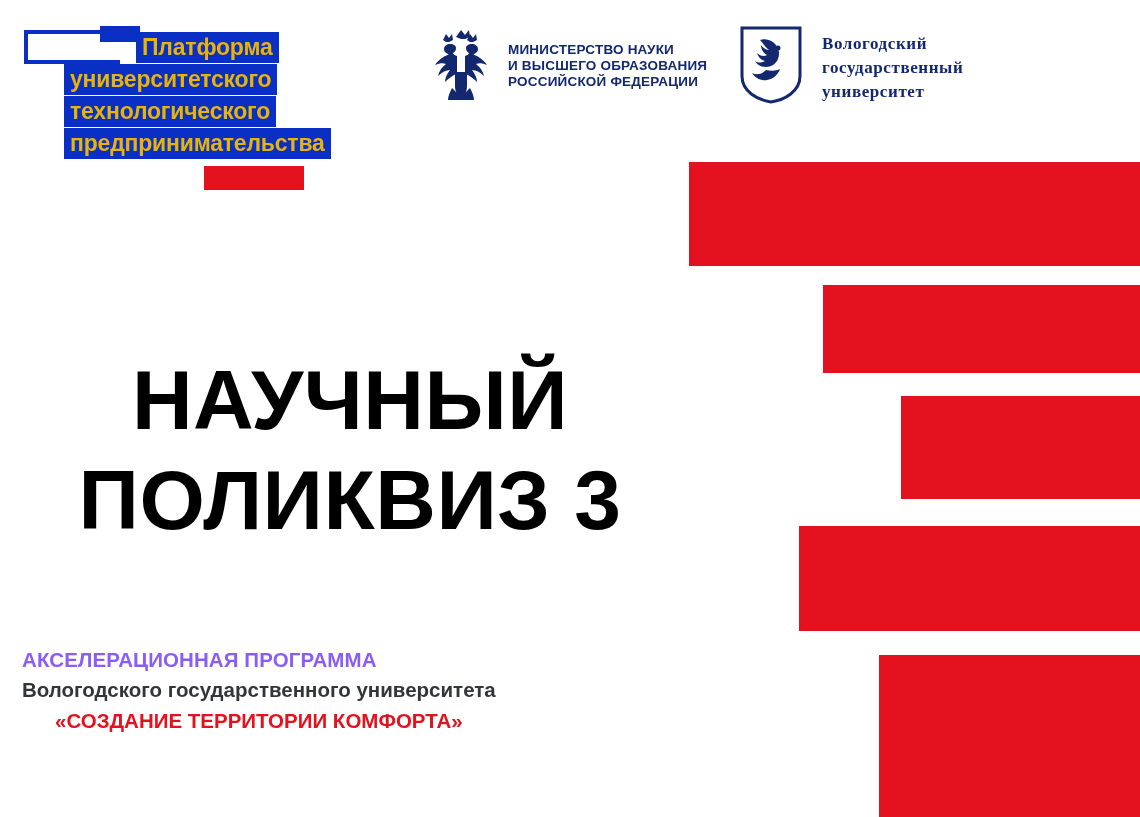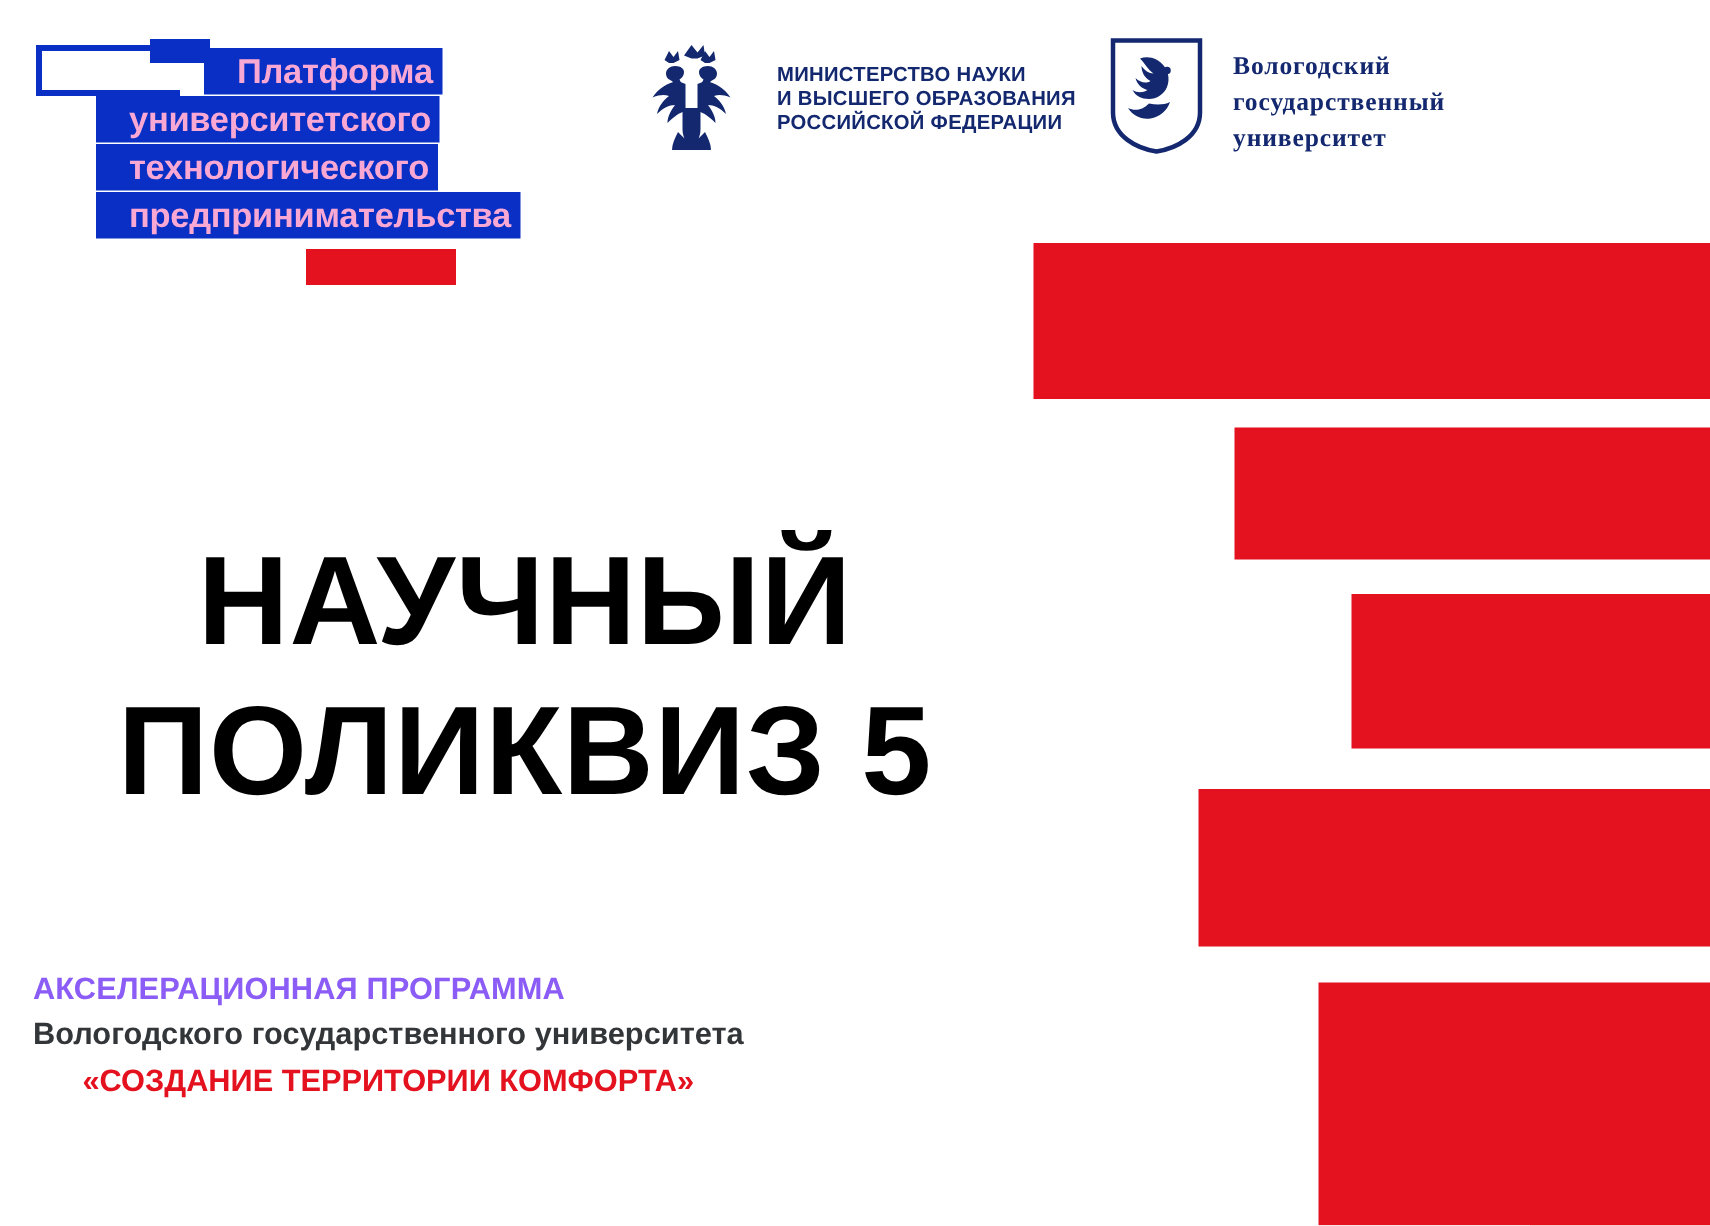--- a/index.html
+++ b/index.html
@@ -50,25 +50,25 @@
     position: absolute;
     left: 76px;
     top: 0px;
     width: 40px;
     height: 16px;
     background: #0a2fc4;
   }
   .pl-line {
     position: absolute;
     background: #0a2fc4;
-    color: #f9a8d4;
+    color: #eab308;
     font-weight: bold;
     font-size: 23px;
     line-height: 26px;
-    padding: 2px 6px 3px 22px;
+    padding: 2px 6px 3px 6px;
     white-space: nowrap;
     letter-spacing: -0.2px;
   }
   .pl-l1 { left: 112px; top: 6px;  }
   .pl-l2 { left: 40px;  top: 38px; text-align: right; }
   .pl-l3 { left: 40px;  top: 70px; }
   .pl-l4 { left: 40px;  top: 102px;}
   .pl-underbar {
     position: absolute;
     left: 180px;
@@ -78,21 +78,21 @@
     background: #e4111f;
   }
 
   
   .ministry {
     position: absolute;
     left: 428px;
     top: 28px;
     display: flex;
     align-items: flex-start;
-    gap: 24px;
+    gap: 14px;
   }
   .ministry-emblem {
     width: 66px;
     height: 76px;
     flex: none;
   }
   .ministry-text {
     padding-top: 14px;
     color: #13286e;
     font-size: 13.5px;
@@ -101,21 +101,21 @@
     letter-spacing: 0.2px;
     text-transform: uppercase;
   }
 
   
   .university {
     position: absolute;
     left: 740px;
     top: 24px;
     display: flex;
-    align-items: center;
+    align-items: flex-end;
     gap: 20px;
   }
   .univ-shield {
     width: 62px;
     height: 78px;
     flex: none;
   }
   .univ-text {
     padding-top: 8px;
     color: #13286e;
@@ -238,21 +238,21 @@
 
   <div class="red-block" style="left:689px; top:162px; width:451px; height:104px;"></div>
   <div class="red-block" style="left:823px; top:285px; width:317px; height:88px;"></div>
   <div class="red-block" style="left:901px; top:396px; width:239px; height:103px;"></div>
   <div class="red-block" style="left:799px; top:526px; width:341px; height:105px;"></div>
   <div class="red-block" style="left:879px; top:655px; width:261px; height:162px;"></div>
   <div class="red-block" style="left:1020px; top:795px; width:120px; height:22px;"></div>
 
   <div class="title">
     <span class="title-line">НАУЧНЫЙ</span>
-    <span class="title-line">ПОЛИКВИЗ 5</span>
+    <span class="title-line">ПОЛИКВИЗ 3</span>
   </div>
 
   <div class="subtitle">
     <div class="sub-1">АКСЕЛЕРАЦИОННАЯ ПРОГРАММА</div>
     <div class="sub-2">Вологодского государственного университета</div>
     <div class="sub-3">«СОЗДАНИЕ ТЕРРИТОРИИ КОМФОРТА»</div>
   </div>
 
 </div>
 

